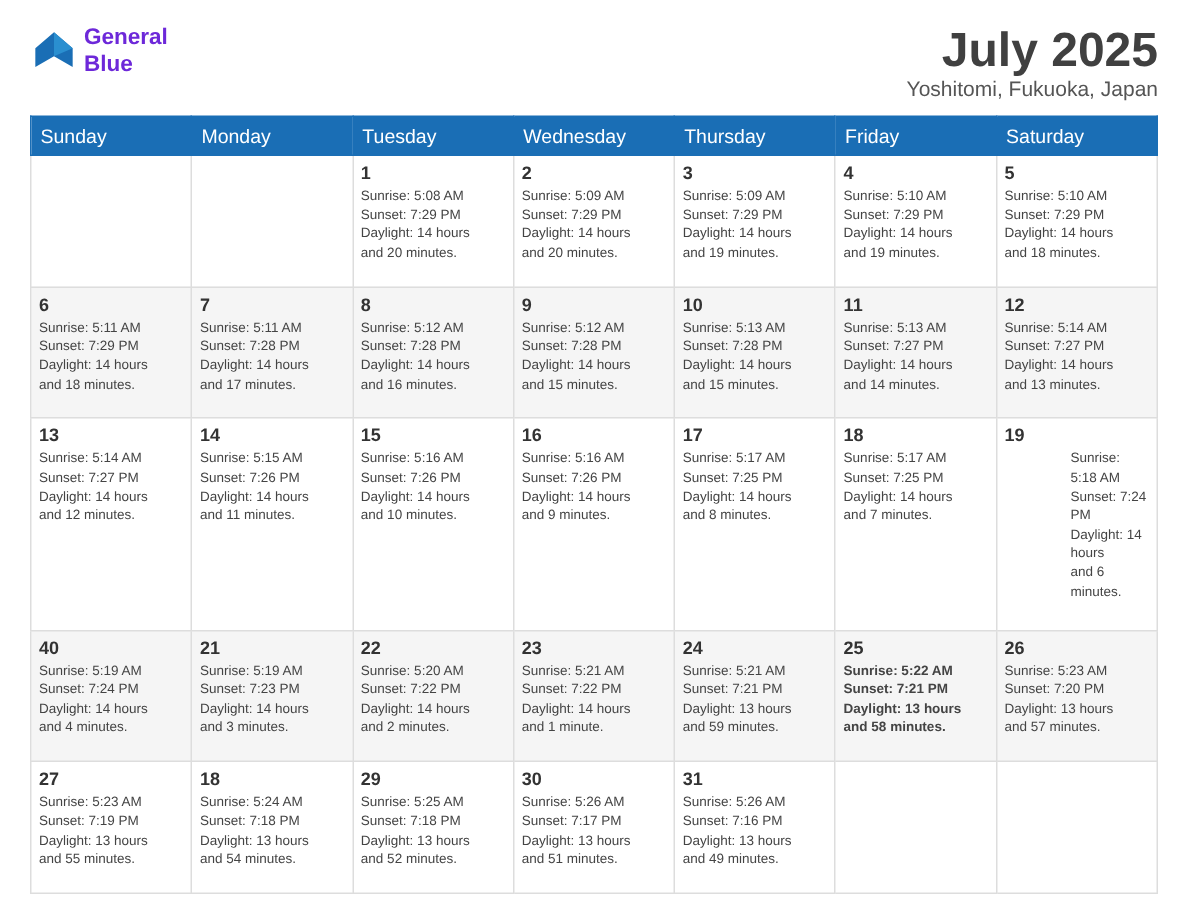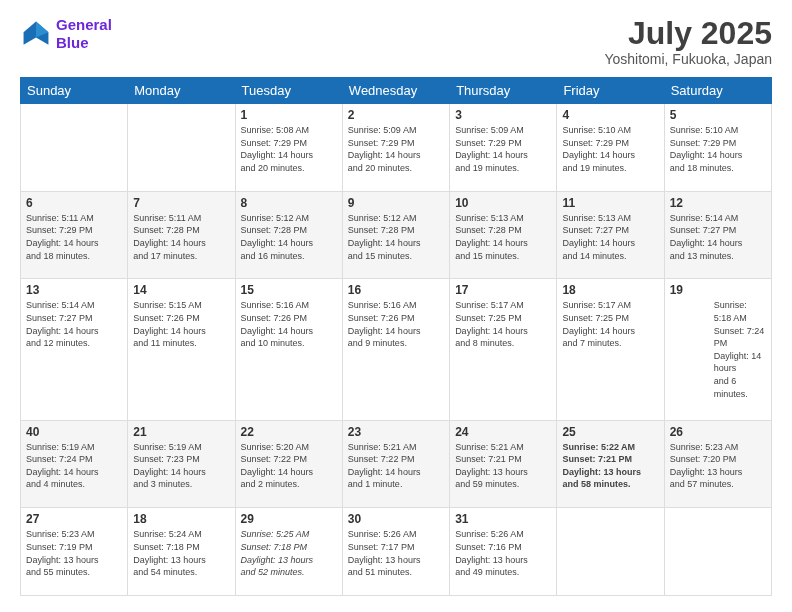--- a/index.html
+++ b/index.html
@@ -339,21 +339,21 @@
           </td>
           <td>
             <span class="day-number">18</span>
             <div class="day-info" style="white-space: pre-line;">Sunrise: 5:24 AM
 Sunset: 7:18 PM
 Daylight: 13 hours
 and 54 minutes.</div>
           </td>
           <td>
             <span class="day-number">29</span>
-            <div class="day-info" style="white-space: pre-line; font-style: italic;">Sunrise: 5:25 AM
+            <div class="day-info" style="white-space: pre-line;">Sunrise: 5:25 AM
 Sunset: 7:18 PM
 Daylight: 13 hours
 and 52 minutes.</div>
           </td>
           <td>
             <span class="day-number">30</span>
             <div class="day-info" style="white-space: pre-line;">Sunrise: 5:26 AM
 Sunset: 7:17 PM
 Daylight: 13 hours
 and 51 minutes.</div>

